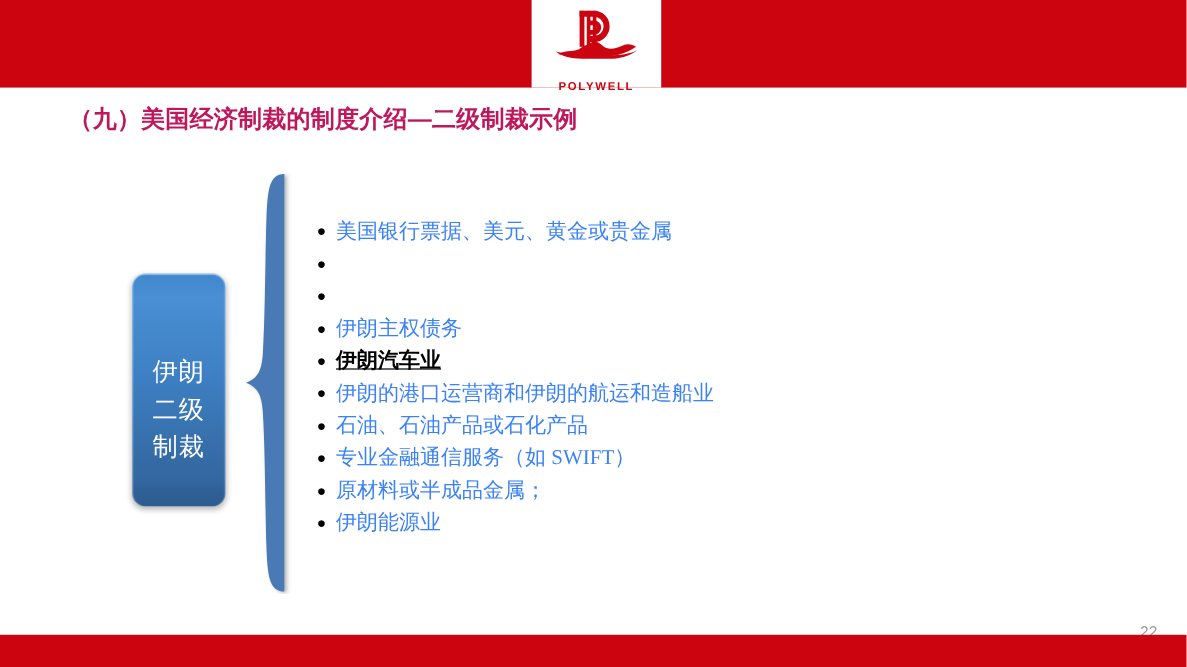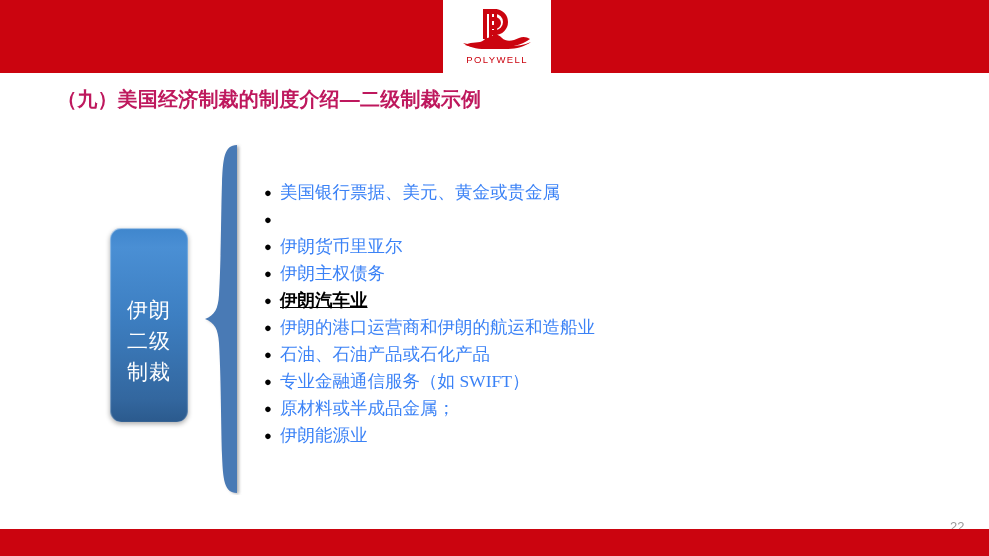--- a/index.html
+++ b/index.html
@@ -38,25 +38,25 @@
     flex-direction: column;
     align-items: center;
     justify-content: flex-start;
   }
   .logo-mark {
     margin-top: 5px;
   }
   .logo-wordmark {
     font-family: "Liberation Sans", sans-serif;
     font-size: 9.5px;
-    font-weight: normal;
+    font-weight: bold;
     letter-spacing: 1.4px;
     color: #cb040f;
     line-height: 10px;
-    margin-top: 0px;
+    margin-top: 12px;
   }
 
   
   .title {
     position: absolute;
     left: 57px;
     top: 86px;
     font-family: "Liberation Sans", sans-serif;
     font-size: 20px;
     font-weight: bold;
@@ -220,21 +220,20 @@
       <span class="bullet-dot">●</span>
       <span class="bullet-text">美国银行票据、美元、黄金或贵金属</span>
     </div>
 
     <div class="bullet-row">
       <span class="bullet-dot">●</span>
     </div>
 
     <div class="bullet-row">
       <span class="bullet-dot">●</span>
-      <span class="bullet-text">伊朗货币里亚尔</span>
     </div>
 
     <div class="bullet-row">
       <span class="bullet-dot">●</span>
       <span class="bullet-text">伊朗主权债务</span>
     </div>
 
     <div class="bullet-row">
       <span class="bullet-dot">●</span>
       <span class="bullet-text emph">伊朗汽车业</span>

